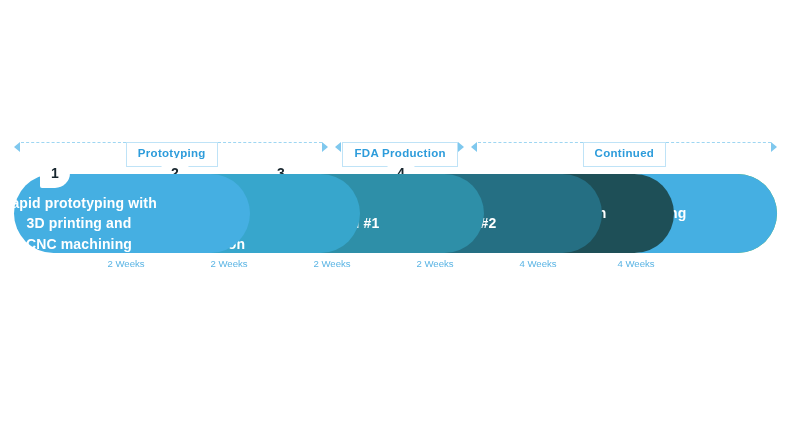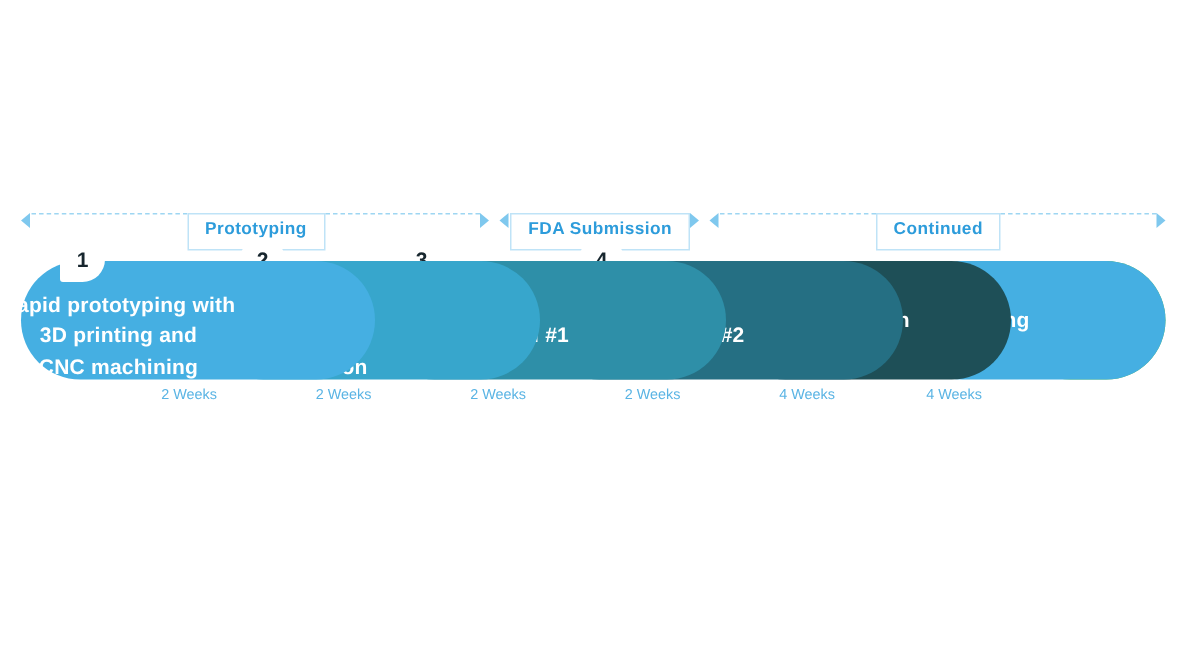--- a/index.html
+++ b/index.html
@@ -95,21 +95,21 @@
 <div class="canvas">
 
   <div class="phase-band">
     <span class="arrow-cap"></span>
     <span class="dash"></span>
     <span class="phase-chip">Prototyping</span>
     <span class="dash"></span>
     <span class="arrow-cap right"></span>
     <span class="gap"></span>
     <span class="arrow-cap"></span>
-    <span class="phase-chip">FDA Submission</span>
+    <span class="phase-chip">FDA Production</span>
     <span class="arrow-cap right"></span>
     <span class="gap"></span>
     <span class="arrow-cap"></span>
     <span class="dash"></span>
     <span class="phase-chip">Continued</span>
     <span class="dash"></span>
     <span class="arrow-cap right"></span>
   </div>
 
   <div class="bar" id="bar">

